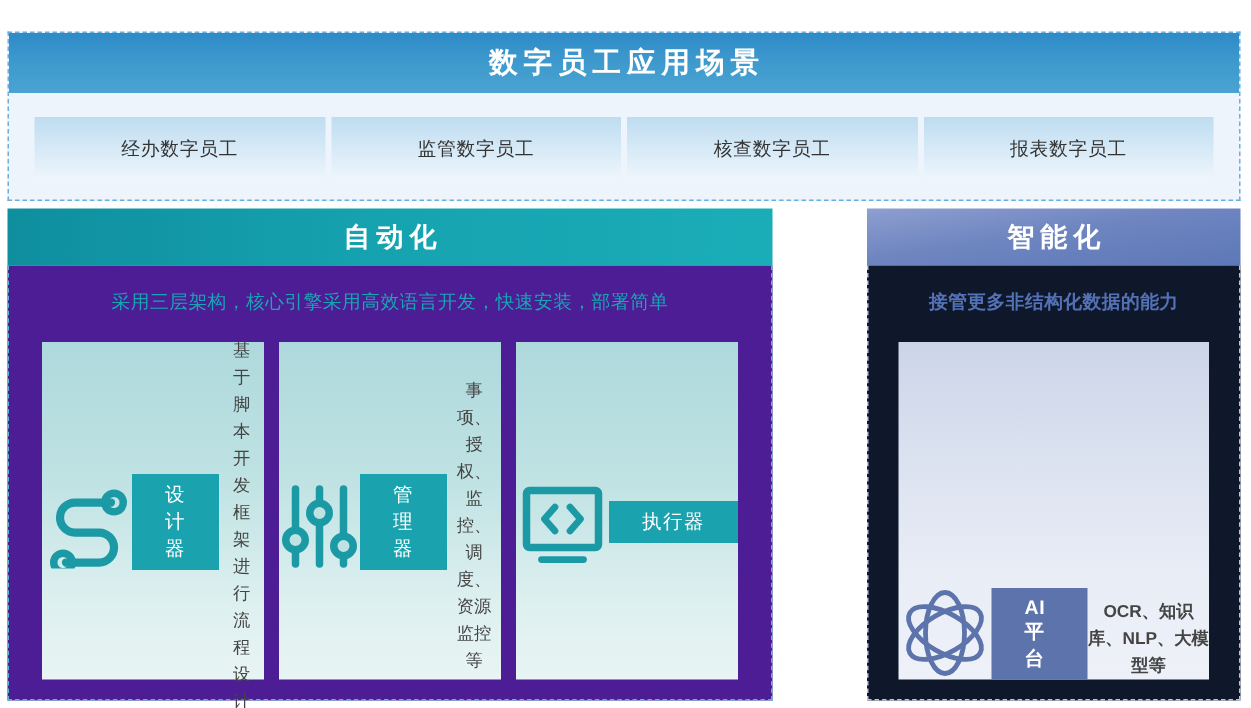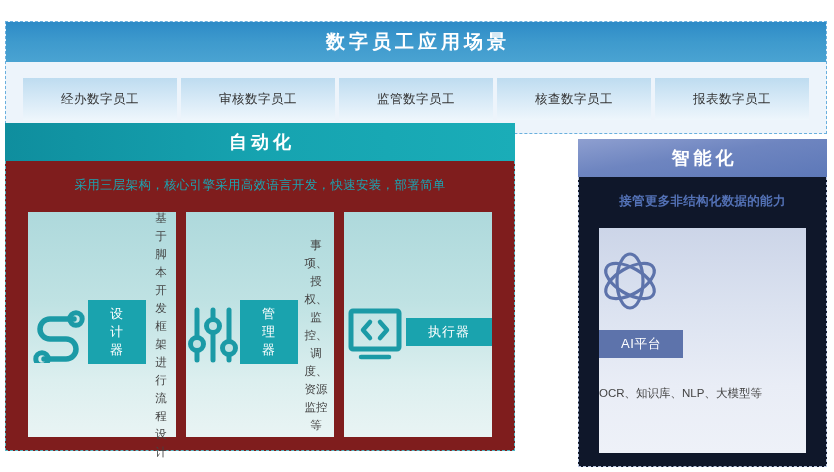--- a/index.html
+++ b/index.html
@@ -55,21 +55,21 @@
     justify-content: center;
     font-size: 12.5px;
     color: #333333;
     letter-spacing: 0.5px;
   }
 
   
   #automation-panel {
     position: absolute;
     left: 5px;
-    top: 123px;
+    top: 139px;
     width: 510px;
     height: 328px;
     box-sizing: border-box;
   }
   #automation-header {
     height: 38px;
     background: linear-gradient(to right, #0f8e9e 0%, #16a3b0 50%, #1aadb8 100%);
     display: flex;
     align-items: center;
     justify-content: center;
@@ -79,21 +79,21 @@
     font-size: 18px;
     font-weight: bold;
     letter-spacing: 4px;
     text-indent: 4px;
   }
   #automation-body {
     height: 290px;
     border: 1px dashed #56b8c4;
     border-top: none;
     box-sizing: border-box;
-    background: #7f1d1d;
+    background: #4c1d95;
     padding: 0;
   }
   #automation-subtitle {
     text-align: center;
     color: #1aa5b2;
     font-size: 12.5px;
     padding-top: 16px;
     letter-spacing: 0.3px;
   }
   #automation-cards {
@@ -182,22 +182,23 @@
     letter-spacing: 0.3px;
   }
   #ai-card-wrap {
     padding: 18px 20px 0 20px;
     box-sizing: border-box;
   }
   #ai-card {
     height: 225px;
     background: linear-gradient(to bottom, #ccd5e8 0%, #dbe2f0 35%, #e9edf6 70%, #eef1f8 100%);
     display: flex;
-    flex-direction: column;
-    align-items: flex-start;
+    flex-direction: row;
+    align-items: flex-end;
+    font-weight: bold;
   }
   #ai-icon {
     margin-top: 22px;
     height: 62px;
     display: flex;
     align-items: center;
     justify-content: center;
   }
   #ai-badge {
     margin-top: 18px;
@@ -218,23 +219,20 @@
 </head>
 <body>
 
 <div id="scenario-section">
   <div id="scenario-header">
     <span id="scenario-title">数字员工应用场景</span>
   </div>
   <div id="scenario-tabs">
     <div class="scenario-tab">
       <span>经办数字员工</span>
-    </div>
-    <div class="scenario-tab">
-      <span>审核数字员工</span>
     </div>
     <div class="scenario-tab">
       <span>监管数字员工</span>
     </div>
     <div class="scenario-tab">
       <span>核查数字员工</span>
     </div>
     <div class="scenario-tab">
       <span>报表数字员工</span>
     </div>

